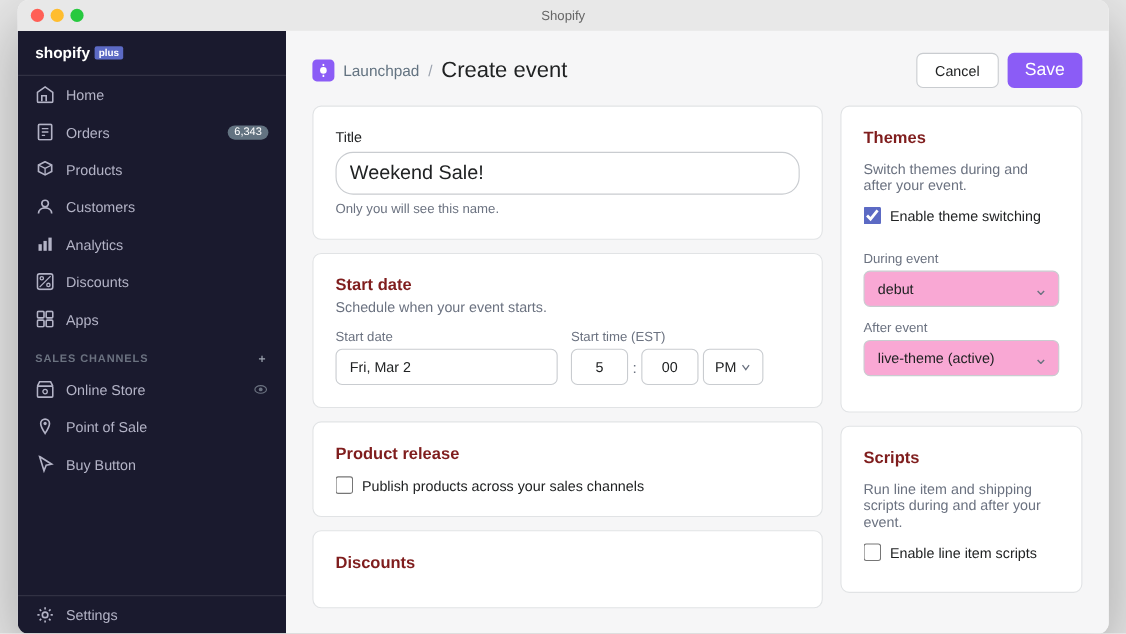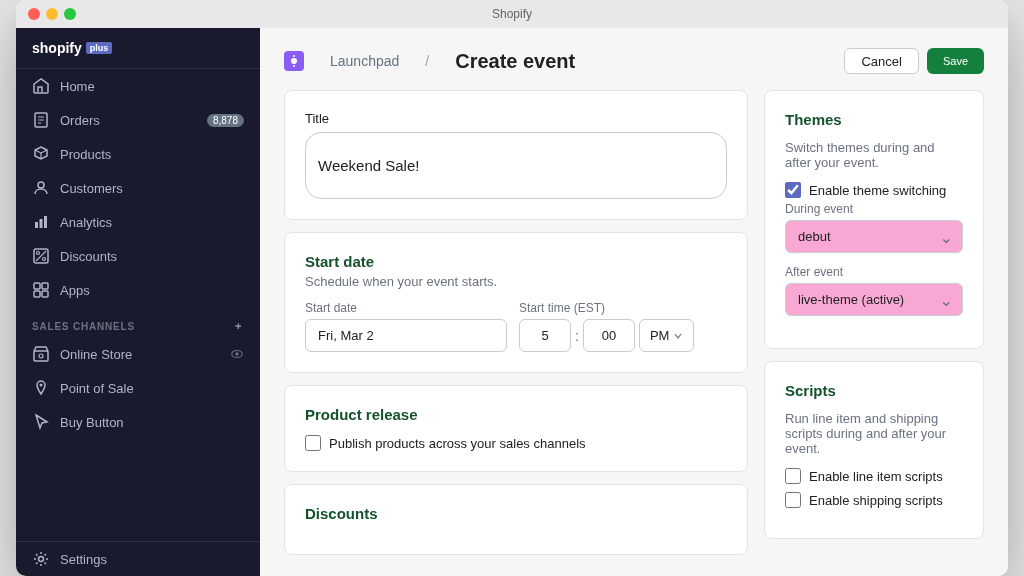--- a/index.html
+++ b/index.html
@@ -42,40 +42,40 @@
     .search-box { flex: 1; display: flex; align-items: center; gap: 8px; background: #f6f6f7; border: 1px solid #c9ccd0; border-radius: 6px; padding: 6px 12px; max-width: 600px; }
     .search-box input { border: none; background: transparent; outline: none; font-size: 13px; color: #333; width: 100%; }
     .topbar-right { display: flex; align-items: center; gap: 8px; margin-left: auto; }
     .avatar { width: 30px; height: 30px; border-radius: 50%; background: #c4c4c4; }
     .topbar-line { width: 80px; height: 8px; background: #e1e3e5; border-radius: 4px; }
     
     
     .page { flex: 1; overflow-y: auto; padding: 20px 24px; display: flex; flex-direction: column; gap: 0; }
     
     
-    .breadcrumb { display: flex; align-items: center; gap: 26px; margin-bottom: 16px; }
+    .breadcrumb { display: flex; align-items: center; gap: 8px; margin-bottom: 16px; }
     .breadcrumb-link { color: #637381; font-size: 14px; cursor: pointer; display: flex; align-items: center; gap: 6px; }
     .breadcrumb-sep { color: #9ca3af; font-size: 14px; }
-    .breadcrumb-current { color: #202223; font-size: 20px; font-weight: 700; text-align: right; }
+    .breadcrumb-current { color: #202223; font-size: 20px; font-weight: 400; text-align: right; }
     .breadcrumb-actions { margin-left: auto; display: flex; gap: 8px; }
     .btn-cancel { padding: 3px 16px; border: 1px solid #c9ccd0; background: white; border-radius: 6px; font-size: 13px; cursor: pointer; color: #202223; }
-    .btn-save { padding: 7px 16px; border: none; background: #15803d; border-radius: 6px; font-size: 11px; cursor: pointer; color: white; font-weight: 500; }
+    .btn-save { padding: 7px 16px; border: none; background: #8b5cf6; border-radius: 6px; font-size: 16px; cursor: pointer; color: white; font-weight: 500; }
     
     .content-layout { display: flex; gap: 16px; flex: 1; }
     .content-left { flex: 1; display: flex; flex-direction: column; gap: 12px; }
     .content-right { width: 220px; display: flex; flex-direction: column; gap: 12px; flex-shrink: 0; }
     
     
     .card { background: white; border: 1px solid #e1e3e5; border-radius: 8px; padding: 20px; }
-    .card-title { font-size: 15px; font-weight: 600; color: #14532d; margin-bottom: 12px; }
+    .card-title { font-size: 15px; font-weight: 600; color: #7f1d1d; margin-bottom: 12px; }
     
     
     .form-group { margin-bottom: 12px; }
     .form-label { font-size: 13px; font-weight: 500; color: #202223; margin-bottom: 6px; display: block; }
-    .form-input { width: 100%; padding: 24px 12px; border: 1px solid #c9ccd0; border-radius: 16px; font-size: 15px; color: #202223; outline: none; }
+    .form-input { width: 100%; padding: 8px 12px; border: 1px solid #c9ccd0; border-radius: 16px; font-size: 18px; color: #202223; outline: none; }
     .form-hint { font-size: 12px; color: #6b7280; margin-top: 6px; }
     
     
     .datetime-row { display: flex; gap: 12px; align-items: flex-end; }
     .datetime-group { display: flex; flex-direction: column; gap: 4px; }
     .datetime-group label { font-size: 12px; color: #6b7280; }
     .date-input { padding: 8px 12px; border: 1px solid #c9ccd0; border-radius: 6px; font-size: 13px; color: #202223; background: white; }
     .time-inputs { display: flex; align-items: center; gap: 4px; }
     .time-input { width: 52px; padding: 8px 8px; border: 1px solid #c9ccd0; border-radius: 6px; font-size: 13px; color: #202223; text-align: center; }
     .time-sep { color: #6b7280; font-size: 14px; }
@@ -137,21 +137,21 @@
         <div class="nav-item">
           <div class="nav-icon">
             <svg width="16" height="16" viewBox="0 0 16 16" fill="none">
               <rect x="2" y="1" width="12" height="14" rx="1" stroke="#b3b3c6" stroke-width="1.5"></rect>
               <line x1="5" y1="5" x2="11" y2="5" stroke="#b3b3c6" stroke-width="1.2"></line>
               <line x1="5" y1="8" x2="11" y2="8" stroke="#b3b3c6" stroke-width="1.2"></line>
               <line x1="5" y1="11" x2="8" y2="11" stroke="#b3b3c6" stroke-width="1.2"></line>
             </svg>
           </div>
           <span>Orders</span>
-          <span class="badge">8,878</span>
+          <span class="badge">6,343</span>
         </div>
         <div class="nav-item">
           <div class="nav-icon">
             <svg width="16" height="16" viewBox="0 0 16 16" fill="none">
               <path d="M8 1l6 3v6l-6 3-6-3V4l6-3z" stroke="#b3b3c6" stroke-width="1.5" fill="none"></path>
               <line x1="8" y1="7" x2="8" y2="13" stroke="#b3b3c6" stroke-width="1.2"></line>
               <line x1="2" y1="4" x2="8" y2="7" stroke="#b3b3c6" stroke-width="1.2"></line>
               <line x1="14" y1="4" x2="8" y2="7" stroke="#b3b3c6" stroke-width="1.2"></line>
             </svg>
           </div>
@@ -278,20 +278,21 @@
           </div>
         </div>
 
         <div class="content-layout">
 
           <div class="content-left">
 
             <div class="card">
               <label class="form-label">Title</label>
               <input type="text" class="form-input" value="Weekend Sale!" style="">
+              <div class="form-hint">Only you will see this name.</div>
             </div>
 
             <div class="card start-date-card">
               <div class="card-title">Start date</div>
               <div class="section-desc">Schedule when your event starts.</div>
               <div class="datetime-row">
                 <div class="datetime-group">
                   <label class="datetime-group label">Start date</label>
                   <input type="text" class="date-input" value="Fri, Mar 2" style="">
                 </div>
@@ -324,21 +325,21 @@
               <div class="card-title">Discounts</div>
 
             </div>
           </div>
 
           <div class="content-right">
 
             <div class="card">
               <div class="card-title">Themes</div>
               <div class="section-desc">Switch themes during and after your event.</div>
-              <div class="checkbox-row" style="margin-bottom:4px;">
+              <div class="checkbox-row" style="margin-bottom:24px;">
                 <input type="checkbox" class="checkbox-input" checked="" style="accent-color: rgb(92, 106, 196);">
                 <label class="checkbox-label">Enable theme switching</label>
               </div>
               <div class="form-group">
                 <label class="select-label">During event</label>
                 <div class="select-wrapper">
                   <select class="select-input">
                     <option>debut</option>
                     <option>live-theme (active)</option>
                   </select>
@@ -355,24 +356,20 @@
               </div>
             </div>
 
             <div class="card">
               <div class="card-title">Scripts</div>
               <div class="section-desc">Run line item and shipping scripts during and after your event.</div>
               <div class="checkbox-row" style="margin-bottom:8px;">
                 <input type="checkbox" class="checkbox-input" style="">
                 <label class="checkbox-label">Enable line item scripts</label>
               </div>
-              <div class="checkbox-row" style="margin-bottom:10px;">
-                <input type="checkbox" class="checkbox-input" style="">
-                <label class="checkbox-label">Enable shipping scripts</label>
-              </div>
 
             </div>
           </div>
         </div>
       </div>
     </div>
   </div>
 </div>
 
 </body></html>

